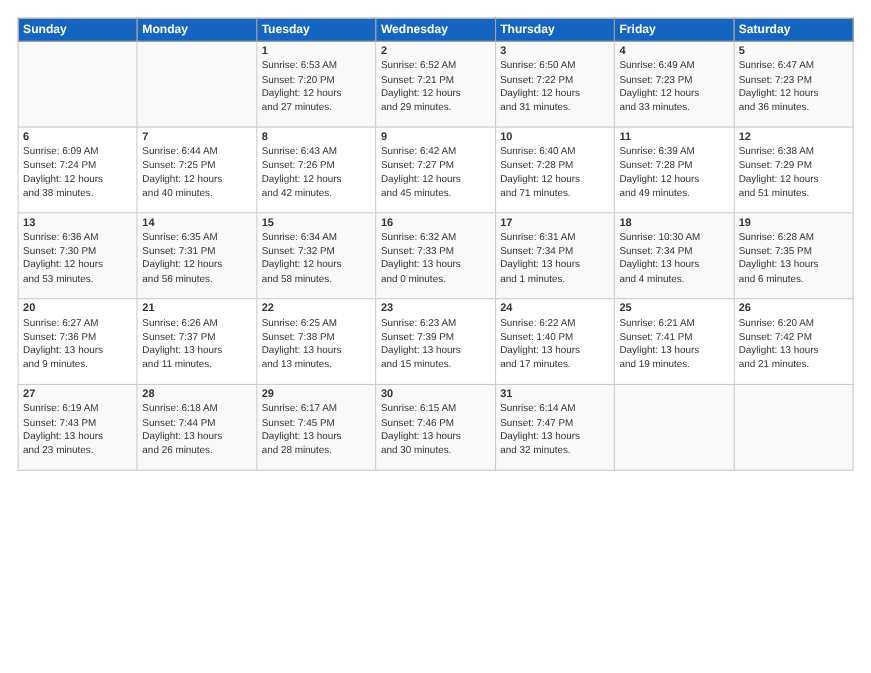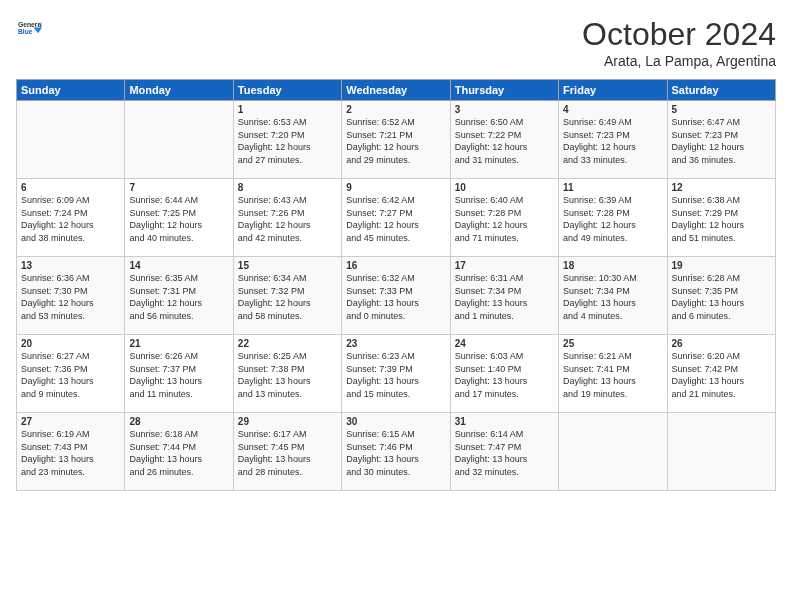--- a/index.html
+++ b/index.html
@@ -80,35 +80,20 @@
     .cell-text {
       line-height: 1.4;
       font-size: 9px;
       color: #333;
     }
   </style>
 </head>
 <body>
 
 <div class="page">
-  <div class="header">
-    <div class="logo">
-      <div>
-        <svg class="logo-icon" width="50" height="38" viewBox="0 0 50 38">
-          <text x="0" y="16" font-size="14" font-weight="bold" fill="#333" font-family="Arial">General</text>
-          <polygon points="32,18 50,18 42,30" fill="#1e88e5"></polygon>
-          <text x="0" y="32" font-size="14" font-weight="bold" fill="#1565c0" font-family="Arial">Blue</text>
-        </svg>
-      </div>
-    </div>
-    <div class="title-block">
-      <div class="month-title">October 2024</div>
-      <div class="location-title">Arata, La Pampa, Argentina</div>
-    </div>
-  </div>
 
   <table>
     <thead>
       <tr>
         <th>Sunday</th>
         <th>Monday</th>
         <th>Tuesday</th>
         <th>Wednesday</th>
         <th>Thursday</th>
         <th>Friday</th>
@@ -281,21 +266,21 @@
           </td>
           <td>
             <span class="day-num">23</span>
             <div class="cell-text">Sunrise: 6:23 AM</div>
             <div class="cell-text">Sunset: 7:39 PM</div>
             <div class="cell-text">Daylight: 13 hours</div>
             <div class="cell-text">and 15 minutes.</div>
           </td>
           <td>
             <span class="day-num">24</span>
-            <div class="cell-text">Sunrise: 6:03 AM</div>
+            <div class="cell-text">Sunrise: 6:22 AM</div>
             <div class="cell-text">Sunset: 1:40 PM</div>
             <div class="cell-text">Daylight: 13 hours</div>
             <div class="cell-text">and 17 minutes.</div>
           </td>
           <td>
             <span class="day-num">25</span>
             <div class="cell-text">Sunrise: 6:21 AM</div>
             <div class="cell-text">Sunset: 7:41 PM</div>
             <div class="cell-text">Daylight: 13 hours</div>
             <div class="cell-text">and 19 minutes.</div>

